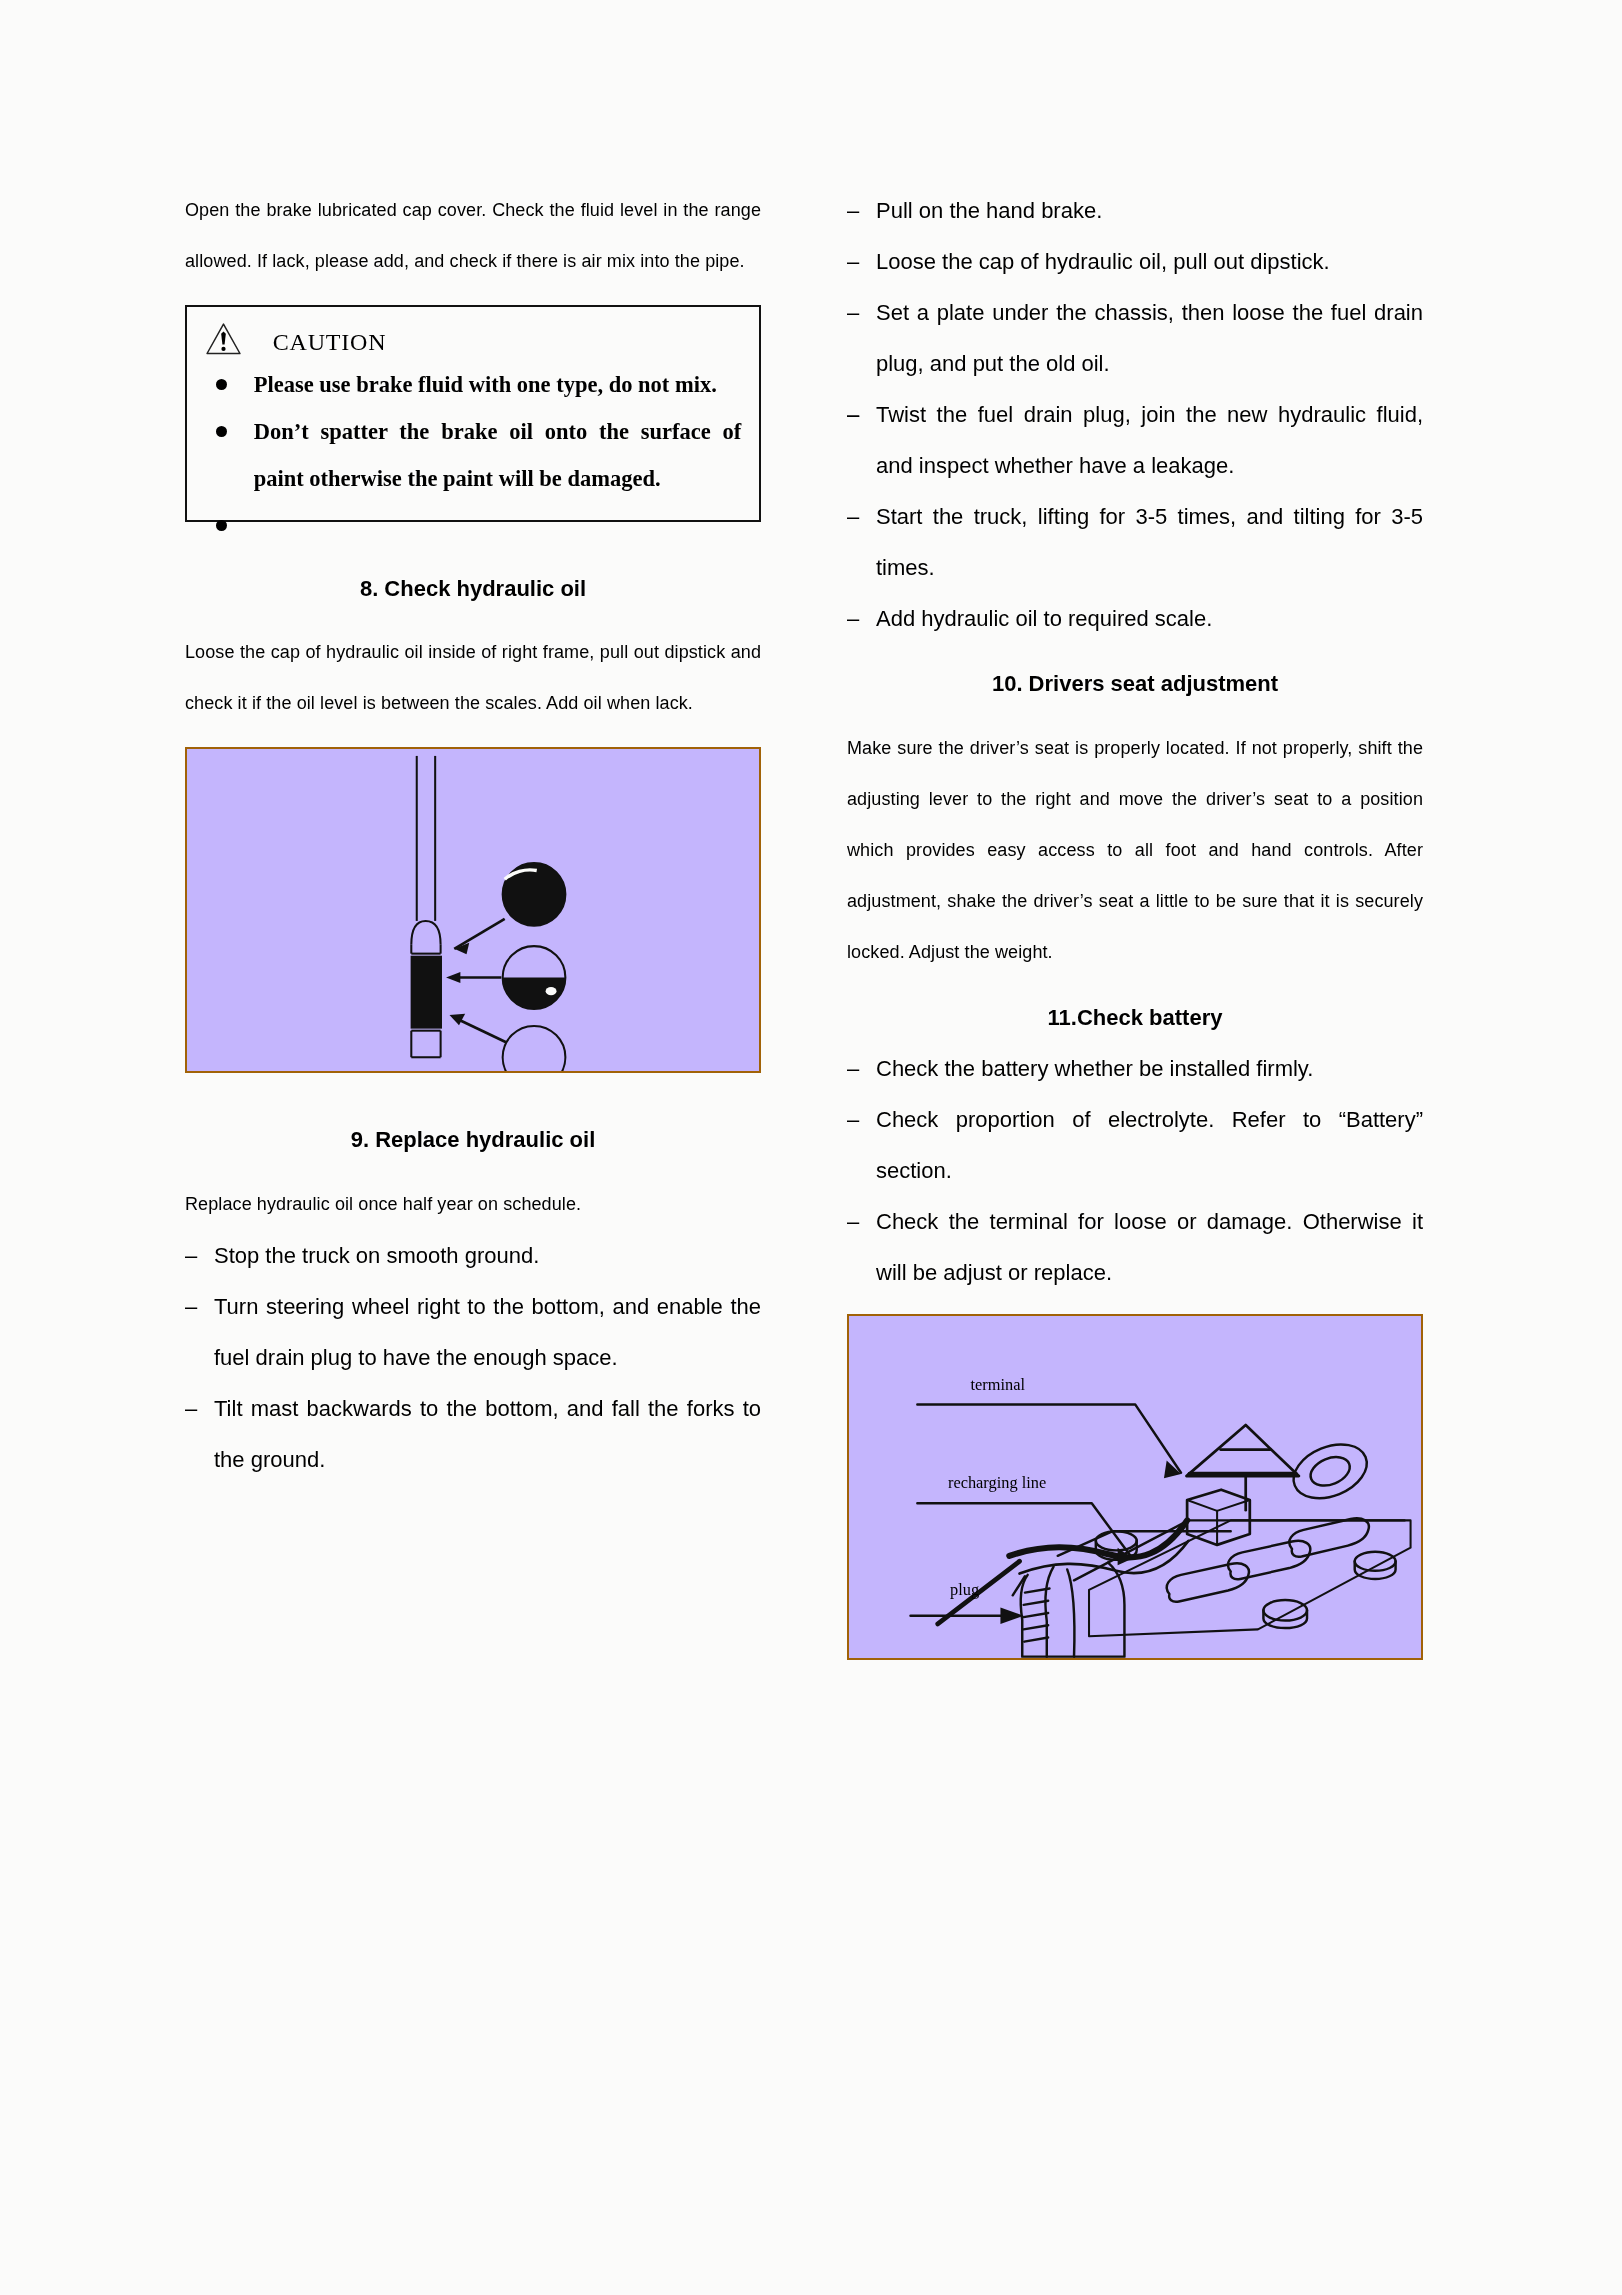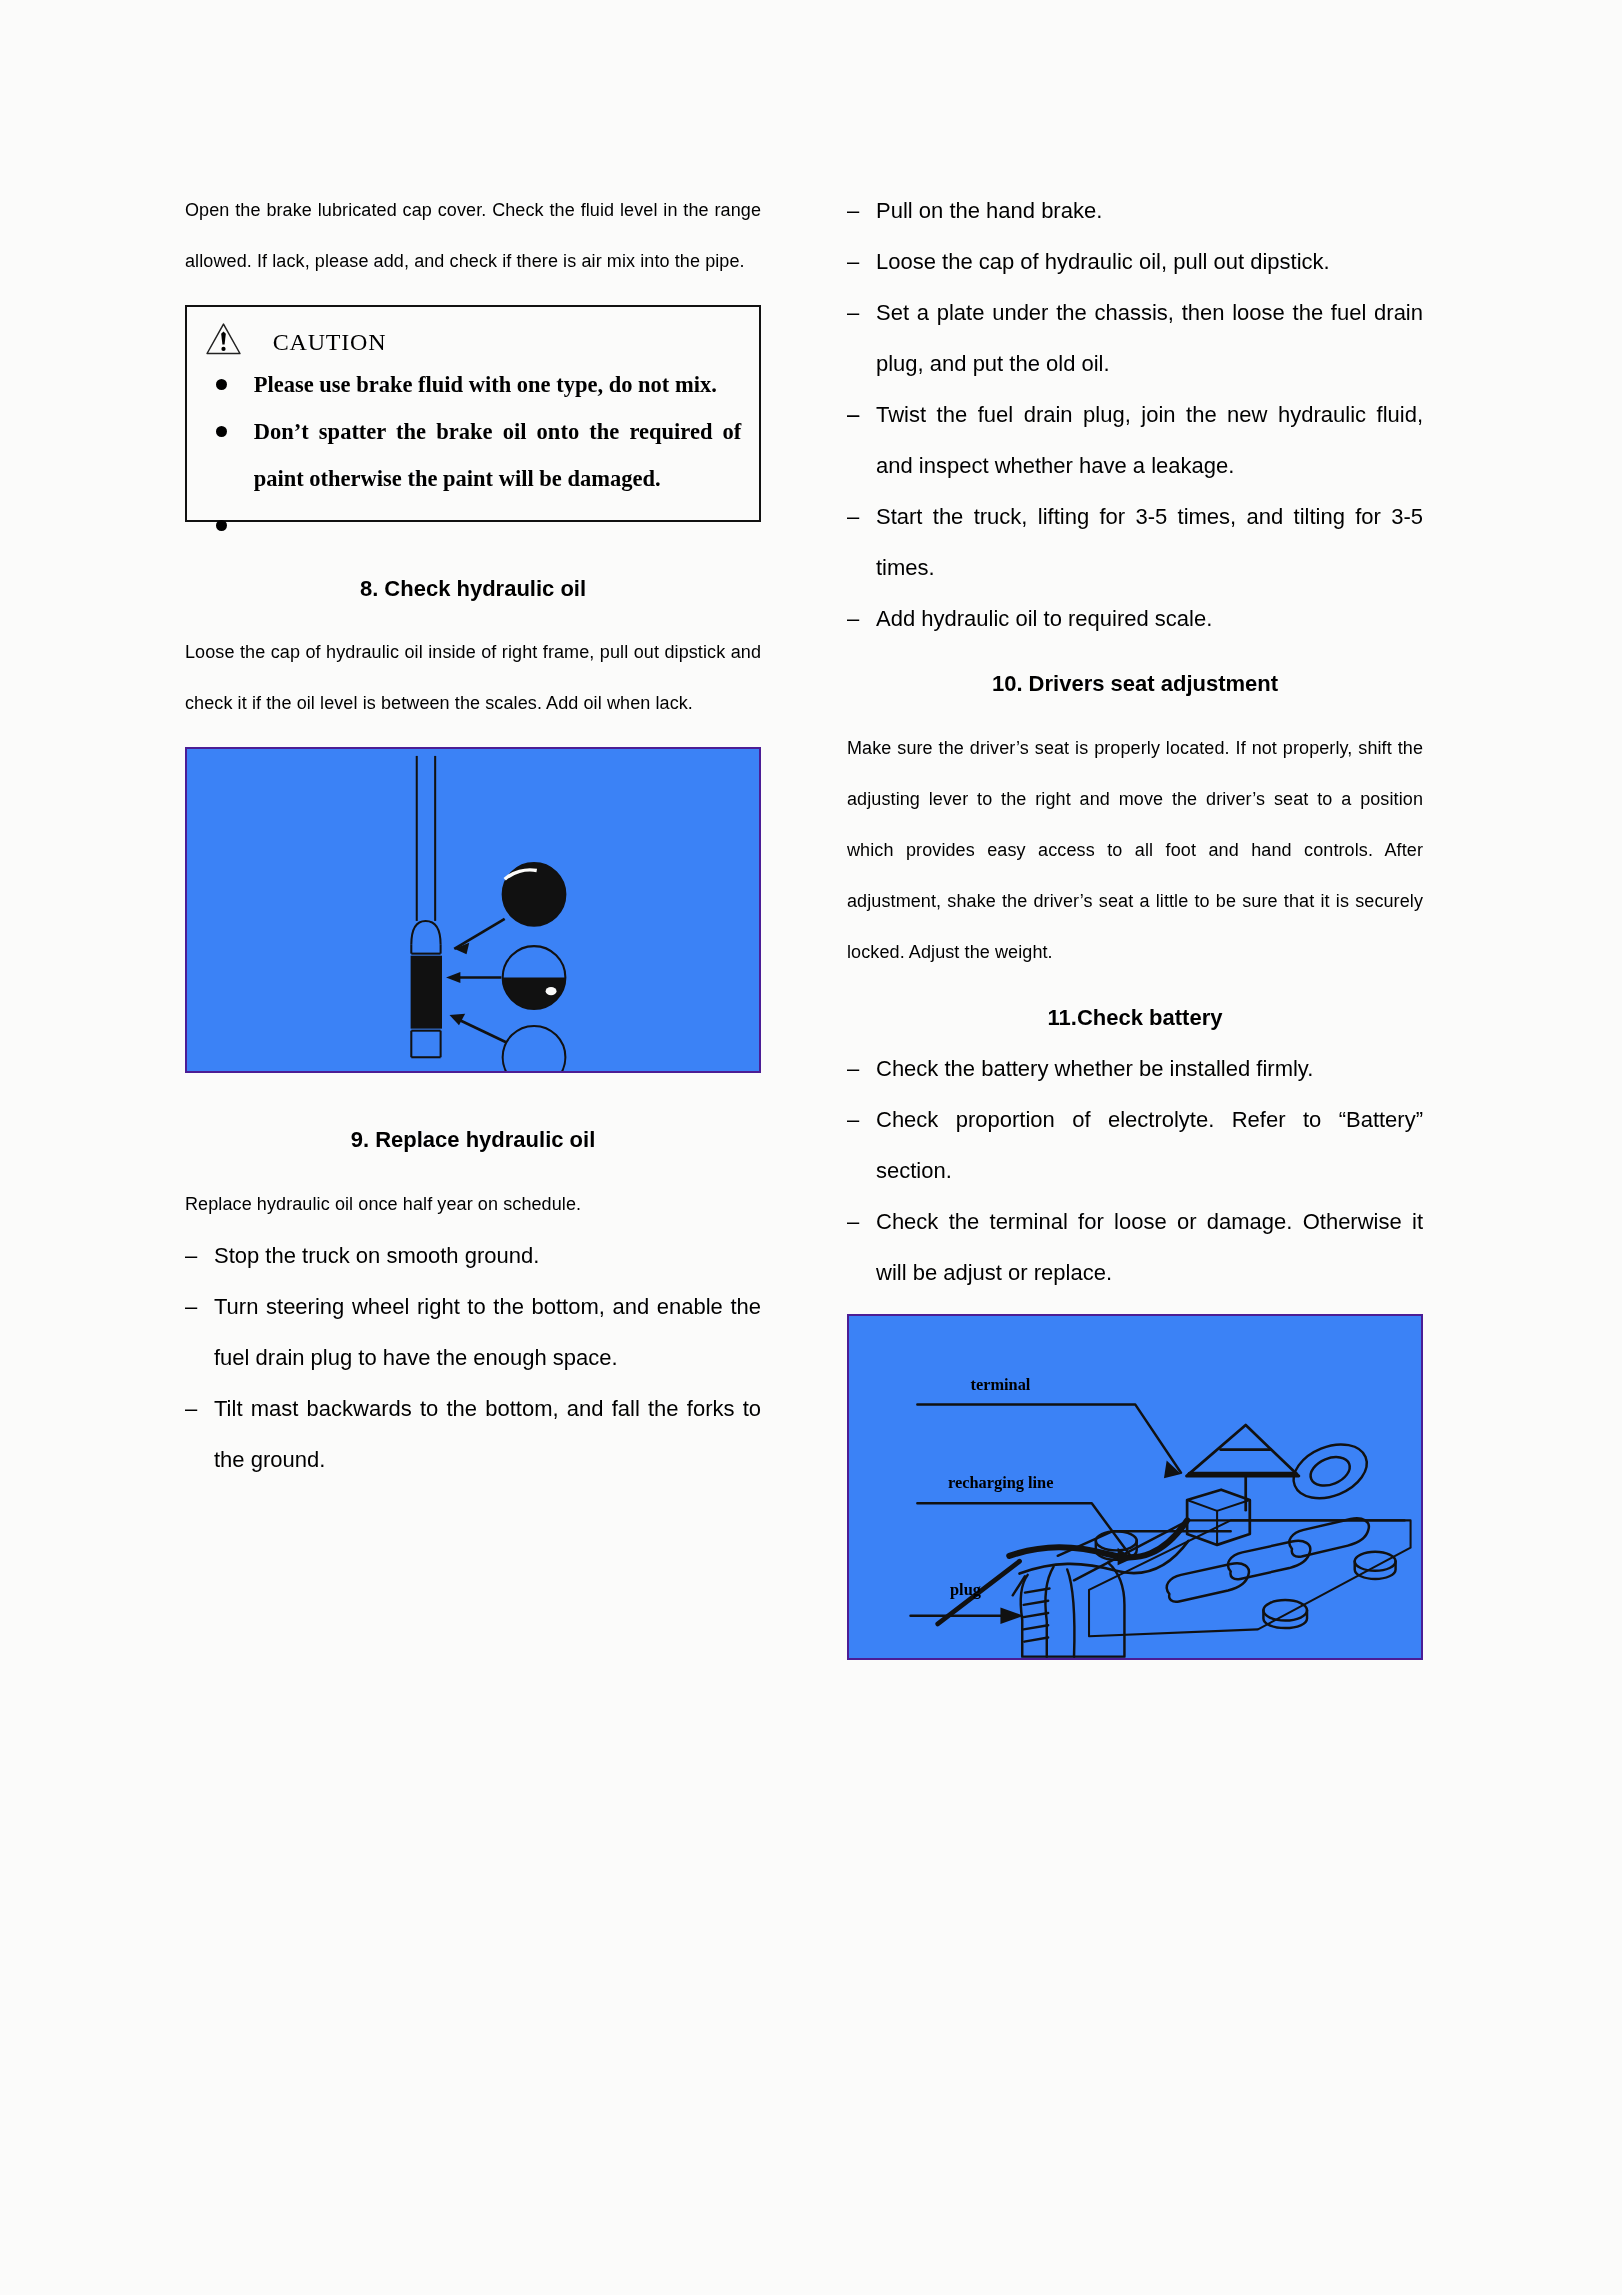--- a/index.html
+++ b/index.html
@@ -96,25 +96,24 @@
     position: absolute;
     left: 11px; top: 17.7px;
     width: 11.6px; height: 11.6px;
     border-radius: 50%;
     background: #000;
   }
   .caution-list li:last-child { text-align: justify; }
 
   
   .figure {
-    border: 2px solid #4c1d95;
-    background: #3b82f6;
+    border: 2px solid #a16207;
+    background: #c4b5fd;
     position: relative;
     overflow: hidden;
-    font-weight: bold;
   }
   .fig-dipstick { height: 326px; }
   .fig-battery  { height: 346px; }
   .figure svg { display: block; width: 100%; height: 100%; }
   .fig-label {
     font-family: "Liberation Serif", serif;
     font-size: 24px;
   }
 </style>
 </head>
@@ -139,21 +138,21 @@
         </span>
         <span class="caution-title">CAUTION</span>
       </div>
       <ul class="caution-list">
         <li>
           <span class="cdot"></span>
           <span>Please use brake fluid with one type, do not mix.</span>
         </li>
         <li>
           <span class="cdot"></span>
-          <span>Don’t spatter the brake oil onto the required of paint otherwise the paint will be damaged.</span>
+          <span>Don’t spatter the brake oil onto the surface of paint otherwise the paint will be damaged.</span>
         </li>
         <li>
           <span class="cdot"></span>
         </li>
       </ul>
     </div>
 
     <div class="spacer-lg"></div>
 
     <h2 class="heading">8. Check hydraulic oil</h2>

